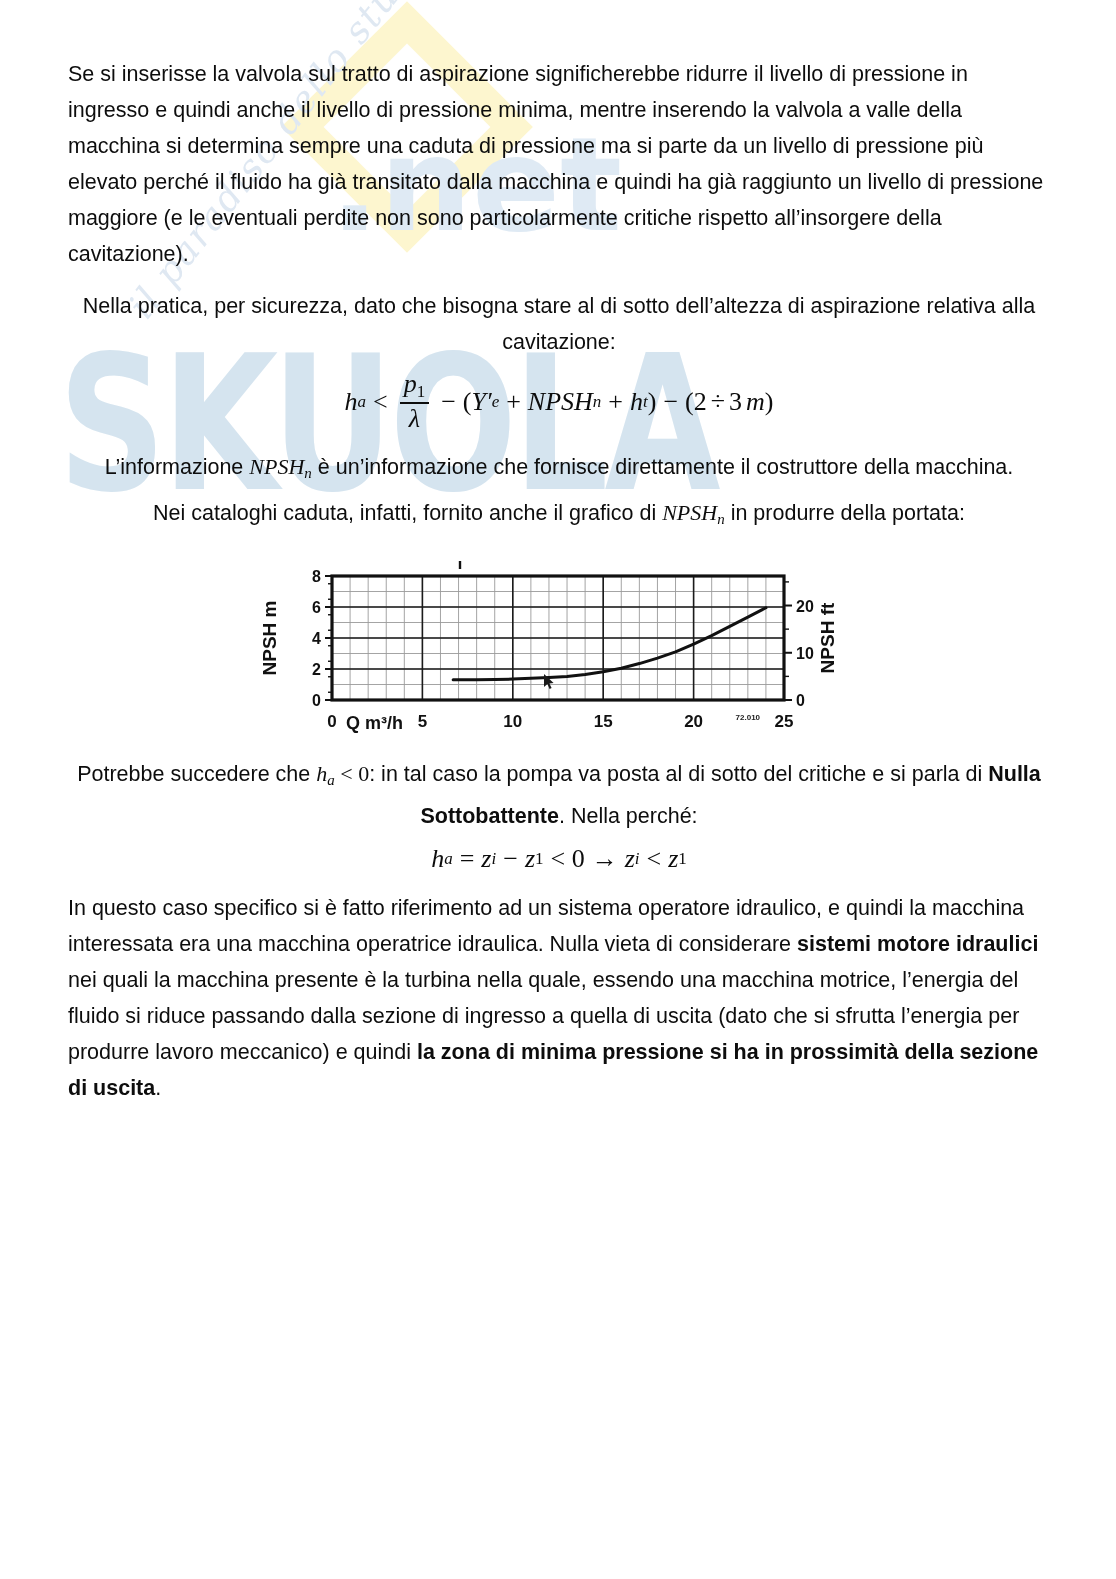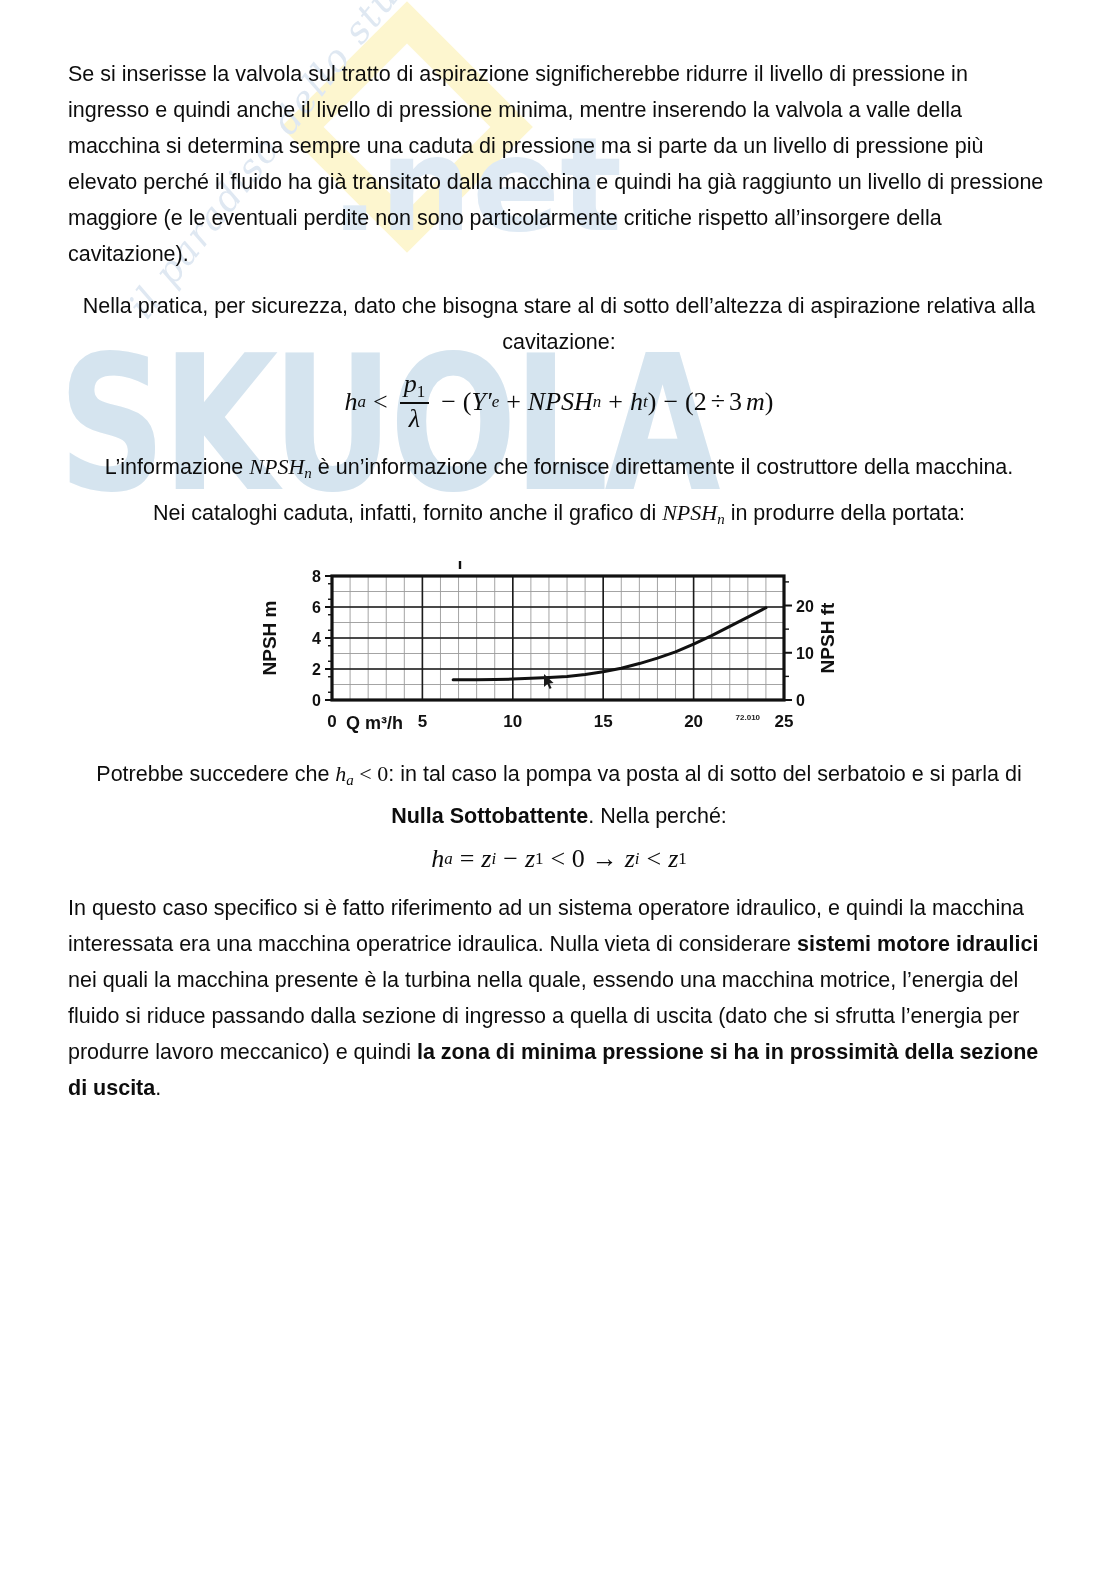--- a/index.html
+++ b/index.html
@@ -345,21 +345,21 @@
               <text x="530" y="171" text-anchor="middle" font-family="&quot;Liberation Sans&quot;, sans-serif" font-size="17" font-weight="bold" fill="#111">25</text>
               <text x="92" y="173" text-anchor="start" font-family="&quot;Liberation Sans&quot;, sans-serif" font-size="18" font-weight="bold" fill="#111">Q m³/h</text>
               <text x="493.84000000000003" y="164" text-anchor="middle" font-family="&quot;Liberation Sans&quot;, sans-serif" font-size="8" font-weight="bold" fill="#222">72.010</text>
             </g>
             <line x1="206" y1="5" x2="206" y2="13" stroke="#111" stroke-width="2.4"></line>
             <path d="M 290 118 L 290 131 L 293.4 128.1 L 295.6 133 L 297.6 132 L 295.4 127.4 L 299.6 127 Z" fill="#1a1a1a"></path>
           </svg>
     </div>
   </div>
 
-  <p class="para tight"><span>Potrebbe succedere che </span><span class="mi">h</span><sub class="msub">a</sub><span class="mn"> &lt; 0</span><span>: in tal caso la pompa va posta al di sotto del serbatoio e si parla di </span><span class="bold">Nulla Sottobattente</span><span>. Nella perché:</span></p>
+  <p class="para tight"><span>Potrebbe succedere che </span><span class="mi">h</span><sub class="msub">a</sub><span class="mn"> &lt; 0</span><span>: in tal caso la pompa va posta al di sotto del critiche e si parla di </span><span class="bold">Nulla Sottobattente</span><span>. Nella perché:</span></p>
 
   <div class="eq-block">
     <span class="eq-row">
       <span class="eq-i">h</span>
           <sub class="eqsub">a</sub>
       <span class="sp"></span>
           <span class="eq-n">=</span>
           <span class="sp"></span>
       <span class="eq-i">z</span>
           <sub class="eqsub">i</sub>

